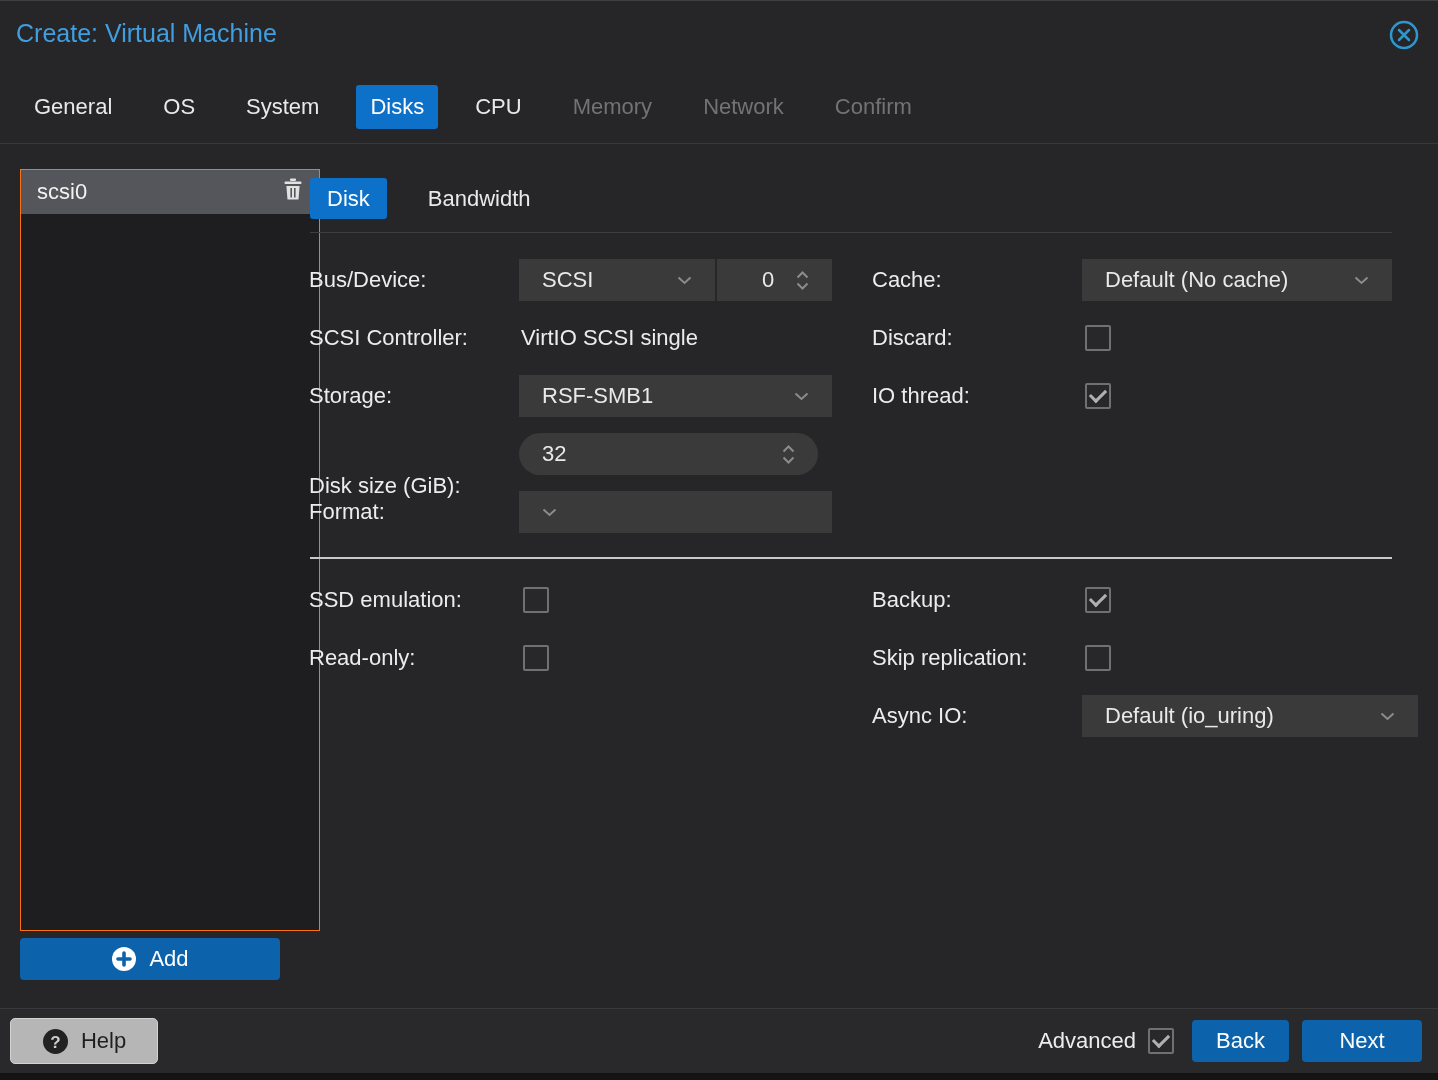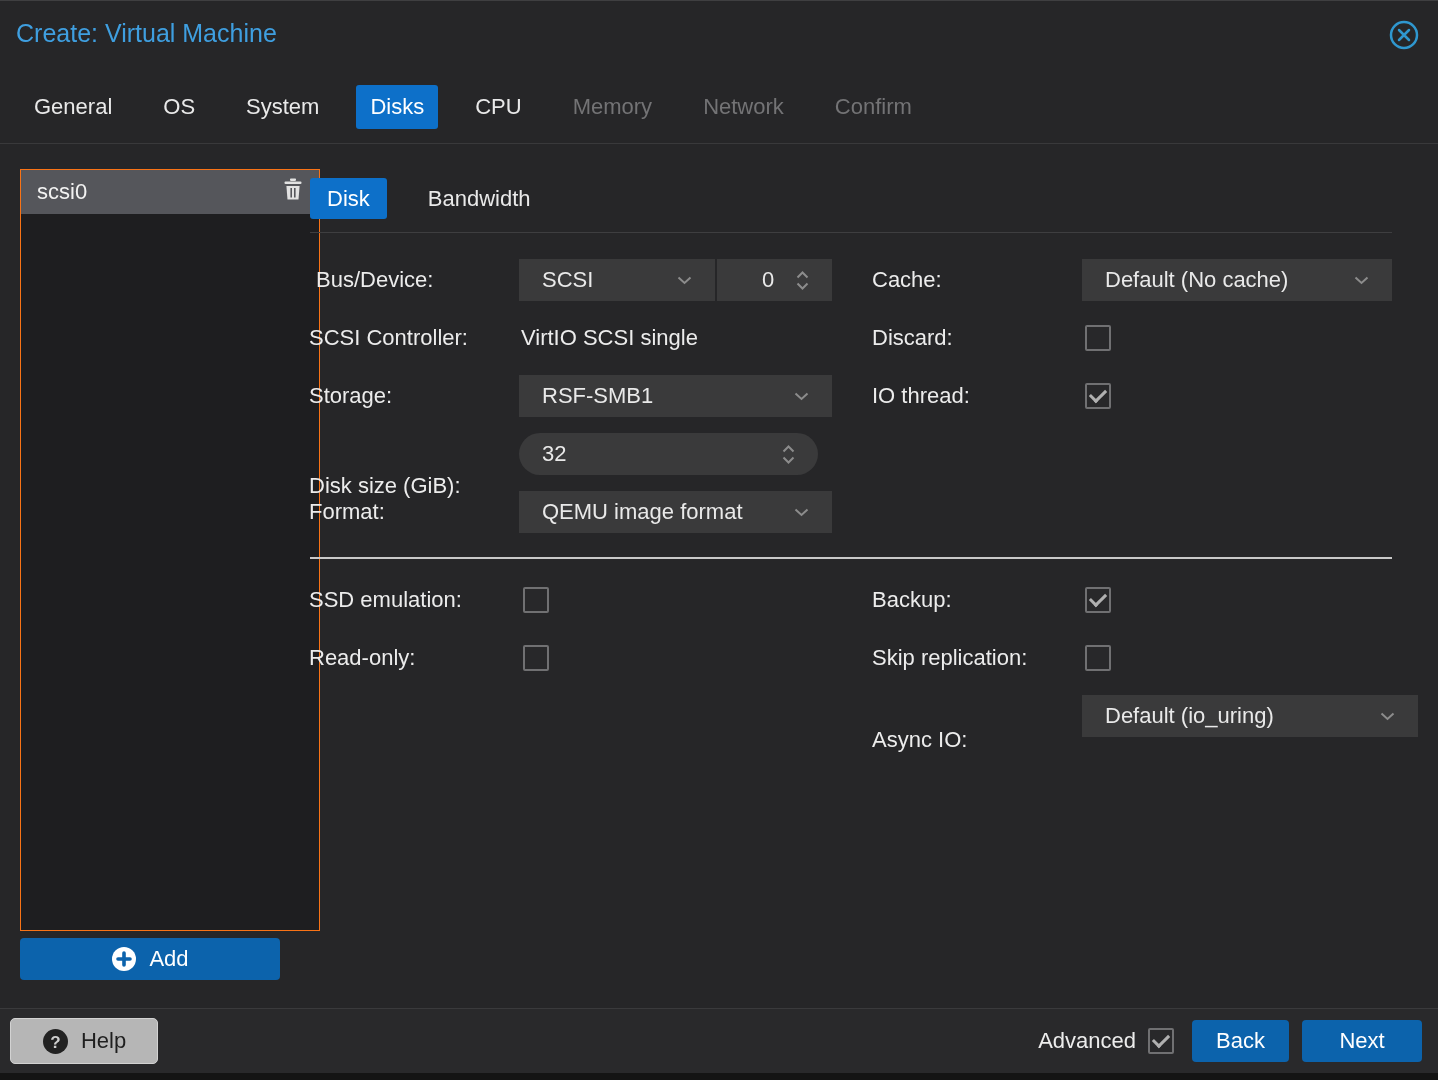--- a/index.html
+++ b/index.html
@@ -145,21 +145,21 @@
     </span>
     <span>Add</span>
   </div>
 
   <div class="subtabs">
     <div class="subtab active">Disk</div>
     <div class="subtab">Bandwidth</div>
   </div>
   <div class="sub-divider"></div>
 
-  <div class="lbl" style="left:309px; top:258px;margin-left:7px;">Bus/Device:</div>
+  <div class="lbl" style="left:309px; top:258px;">Bus/Device:</div>
   <div class="field" style="left:519px; top:258px; width:196px;">
     <span class="val">SCSI</span>
     <span style="display:flex;">
       <svg width="15" height="9" viewBox="0 0 15 9">
           <path d="M1.5 1.5 L7.5 7 L13.5 1.5" fill="none" stroke="#8c8c8c" stroke-width="2"></path>
         </svg>
     </span>
   </div>
   <div class="field" style="left:717px; top:258px; width:115px;">
     <span class="val" style="text-align:center;">0</span>
@@ -194,21 +194,20 @@
           <path d="M1.5 6.5 L6.5 1.5 L11.5 6.5" fill="none" stroke="#8c8c8c" stroke-width="2"></path>
         </svg>
       <svg width="13" height="8" viewBox="0 0 13 8">
           <path d="M1.5 1.5 L6.5 6.5 L11.5 1.5" fill="none" stroke="#8c8c8c" stroke-width="2"></path>
         </svg>
     </span>
   </div>
 
   <div class="lbl" style="left:309px; top:490px;">Format:</div>
   <div class="field" style="left:519px; top:490px; width:313px;">
-    <span class="val">QEMU image format</span>
     <span style="display:flex;">
       <svg width="15" height="9" viewBox="0 0 15 9">
           <path d="M1.5 1.5 L7.5 7 L13.5 1.5" fill="none" stroke="#8c8c8c" stroke-width="2"></path>
         </svg>
     </span>
   </div>
 
   <div class="lbl" style="left:872px; top:258px;">Cache:</div>
   <div class="field" style="left:1082px; top:258px; width:310px;">
     <span class="val">Default (No cache)</span>
@@ -232,21 +231,21 @@
 
   <div class="lbl" style="left:309px; top:636px;">Read-only:</div>
   <div class="checkbox" style="position:absolute; left:523px; top:644px;"></div>
 
   <div class="lbl" style="left:872px; top:578px;">Backup:</div>
   <div class="checkbox checked" style="position:absolute; left:1085px; top:586px;"></div>
 
   <div class="lbl" style="left:872px; top:636px;">Skip replication:</div>
   <div class="checkbox" style="position:absolute; left:1085px; top:644px;"></div>
 
-  <div class="lbl" style="left:872px; top:694px;margin-top:24px;">Async IO:</div>
+  <div class="lbl" style="left:872px; top:694px;">Async IO:</div>
   <div class="field" style="left:1082px; top:694px; width:336px;">
     <span class="val">Default (io_uring)</span>
     <span style="display:flex;">
       <svg width="15" height="9" viewBox="0 0 15 9">
           <path d="M1.5 1.5 L7.5 7 L13.5 1.5" fill="none" stroke="#8c8c8c" stroke-width="2"></path>
         </svg>
     </span>
   </div>
 
   <div class="footer">

